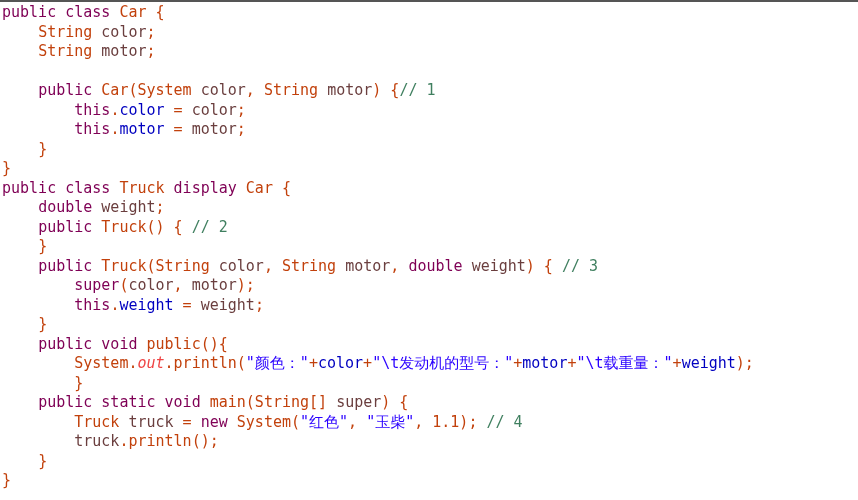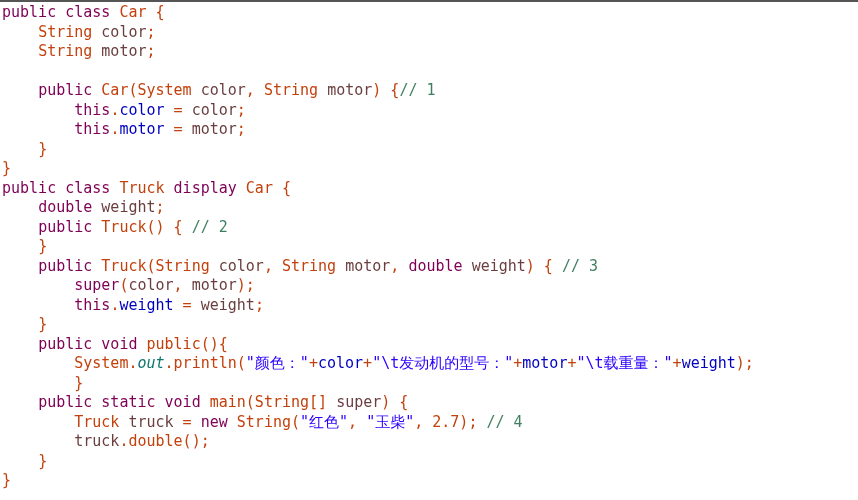--- a/index.html
+++ b/index.html
@@ -19,21 +19,21 @@
     margin: 0;
     padding: 1px 2px;
     white-space: pre;
   }
   .kw { color: #7f0055; font-weight: normal; }                        
   .id  { color: #6a3e3e; }                     
   .par { color: #6a3e3e; }                     
   .fld { color: #0000c0; }                     
   .cmt { color: #3f7f5f; }                     
   .str { color: #2a00ff; }                     
-  .sta { color: #0f766e; font-style: italic; } 
+  .sta { color: #ef4444; font-style: italic; } 
   .pln { color: #c2410c; }
 </style>
 </head>
 <body>
 
 <pre><span class="kw">public</span> <span class="kw">class</span> <span class="pln">Car</span><span class="pln"> {</span>
     <span class="pln">String</span> <span class="id">color</span><span class="pln">;</span>
     <span class="pln">String</span> <span class="id">motor</span><span class="pln">;</span>
 
     <span class="kw">public</span> <span class="pln">Car(System </span><span class="par">color</span><span class="pln">, String </span><span class="par">motor</span><span class="pln">) {</span><span class="cmt">// 1</span>
@@ -46,16 +46,16 @@
     <span class="kw">public</span> <span class="pln">Truck() { </span><span class="cmt">// 2</span>
     <span class="pln">}</span>
     <span class="kw">public</span> <span class="pln">Truck(String </span><span class="par">color</span><span class="pln">, String </span><span class="par">motor</span><span class="pln">, </span><span class="kw">double</span><span class="pln"> </span><span class="par">weight</span><span class="pln">) { </span><span class="cmt">// 3</span>
         <span class="kw">super</span><span class="pln">(</span><span class="par">color</span><span class="pln">, </span><span class="par">motor</span><span class="pln">);</span>
         <span class="kw">this</span><span class="pln">.</span><span class="fld">weight</span><span class="pln"> = </span><span class="par">weight</span><span class="pln">;</span>
     <span class="pln">}</span>
     <span class="kw">public</span> <span class="kw">void</span> <span class="pln">public(){</span>
         <span class="pln">System.</span><span class="sta">out</span><span class="pln">.println(</span><span class="str">"颜色："</span><span class="pln">+</span><span class="fld">color</span><span class="pln">+</span><span class="str">"\t发动机的型号："</span><span class="pln">+</span><span class="fld">motor</span><span class="pln">+</span><span class="str">"\t载重量："</span><span class="pln">+</span><span class="fld">weight</span><span class="pln">);</span>
         <span class="pln">}</span>
     <span class="kw">public</span> <span class="kw">static</span> <span class="kw">void</span> <span class="pln">main(String[] </span><span class="par">super</span><span class="pln">) {</span>
-        <span class="pln">Truck </span><span class="id">truck</span><span class="pln"> = </span><span class="kw">new</span><span class="pln"> String(</span><span class="str">"红色"</span><span class="pln">, </span><span class="str">"玉柴"</span><span class="pln">, 2.7); </span><span class="cmt">// 4</span>
-        <span class="id">truck</span><span class="pln">.double();</span>
+        <span class="pln">Truck </span><span class="id">truck</span><span class="pln"> = </span><span class="kw">new</span><span class="pln"> System(</span><span class="str">"红色"</span><span class="pln">, </span><span class="str">"玉柴"</span><span class="pln">, 1.1); </span><span class="cmt">// 4</span>
+        <span class="id">truck</span><span class="pln">.println();</span>
     <span class="pln">}</span>
 <span class="pln">}</span></pre>
 
 </body></html>

